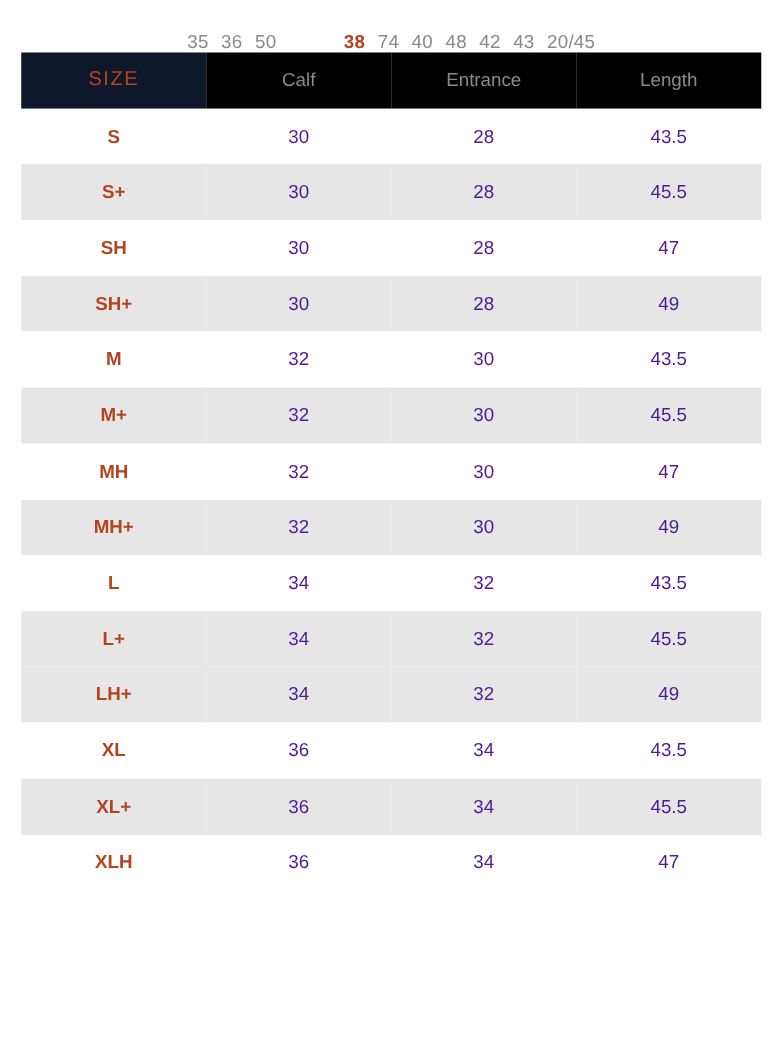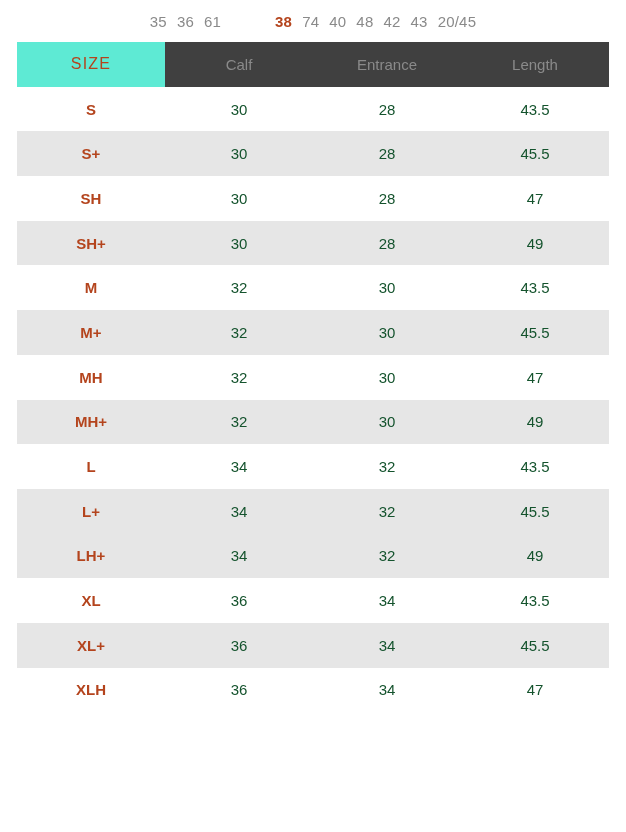--- a/index.html
+++ b/index.html
@@ -17,21 +17,21 @@
   .page {
     width: 626px;
     height: 832px;
     position: relative;
     box-sizing: border-box;
   }
   
   .size-selector {
     display: flex;
     justify-content: center;
-    align-items: center;
+    align-items: flex-end;
     gap: 8px;
     height: 42px;
     font-size: 15px;
     color: #8a8a8a;
     letter-spacing: 0.2px;
   }
   .size-selector .size-opt {
     padding: 0 1px;
     cursor: pointer;
     white-space: nowrap;
@@ -54,55 +54,55 @@
     font-weight: normal;
     font-size: 15px;
     height: 44.7px;
     padding: 0;
     border: none;
   }
   thead th {
     height: 56px;
     font-size: 16px;
     color: #8a8a8a;
-    background: #404040;
+    background: #000000;
   }
   thead th.size-head {
     color: #b4441d;
-    background: #5eead4;
+    background: #0f172a;
     letter-spacing: 1.2px;
     font-size: 16px;
   }
   tbody tr.alt {
     background: #e6e6e6;
   }
   tbody tr.plain {
     background: #ffffff;
   }
   tbody td.size-cell {
     color: #b4441d;
     font-weight: bold;
     font-size: 15px;
   }
   tbody td.val {
-    color: #14532d;
+    color: #4c1d95;
     font-size: 15px;
   }
   col.c-size { width: 148px; }
   col.c-val  { width: 148px; }
 </style>
 </head>
 <body>
 
 <div class="page">
 
   <div class="size-selector">
       <span class="size-opt">35</span>
       <span class="size-opt">36</span>
-      <span class="size-opt">61</span>
+      <span class="size-opt">50</span>
       <span class="size-opt selected">38</span>
       <span class="size-opt">74</span>
       <span class="size-opt">40</span>
       <span class="size-opt">48</span>
       <span class="size-opt">42</span>
       <span class="size-opt">43</span>
       <span class="size-opt">20/45</span>
     </div>
 
   <table class="size-table">

